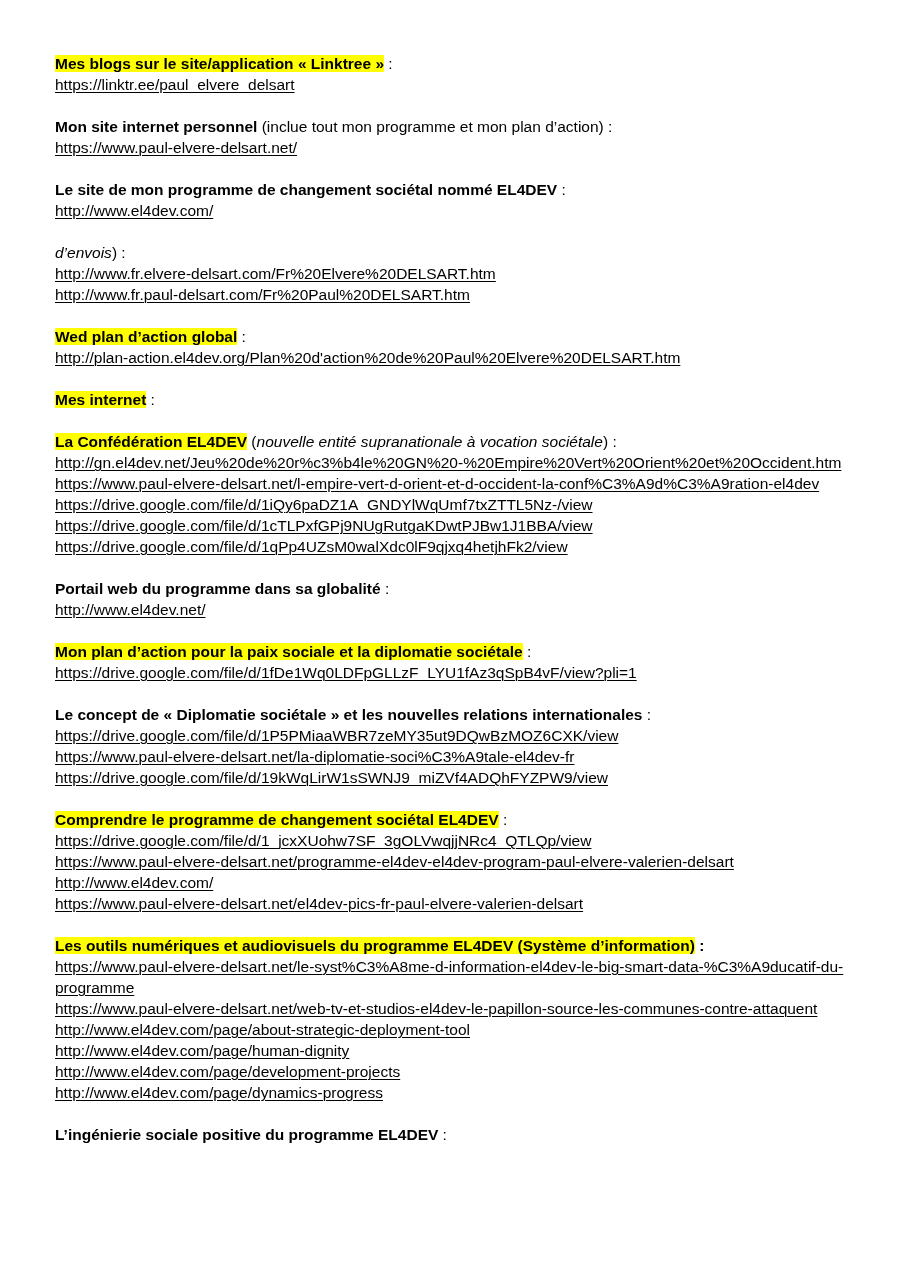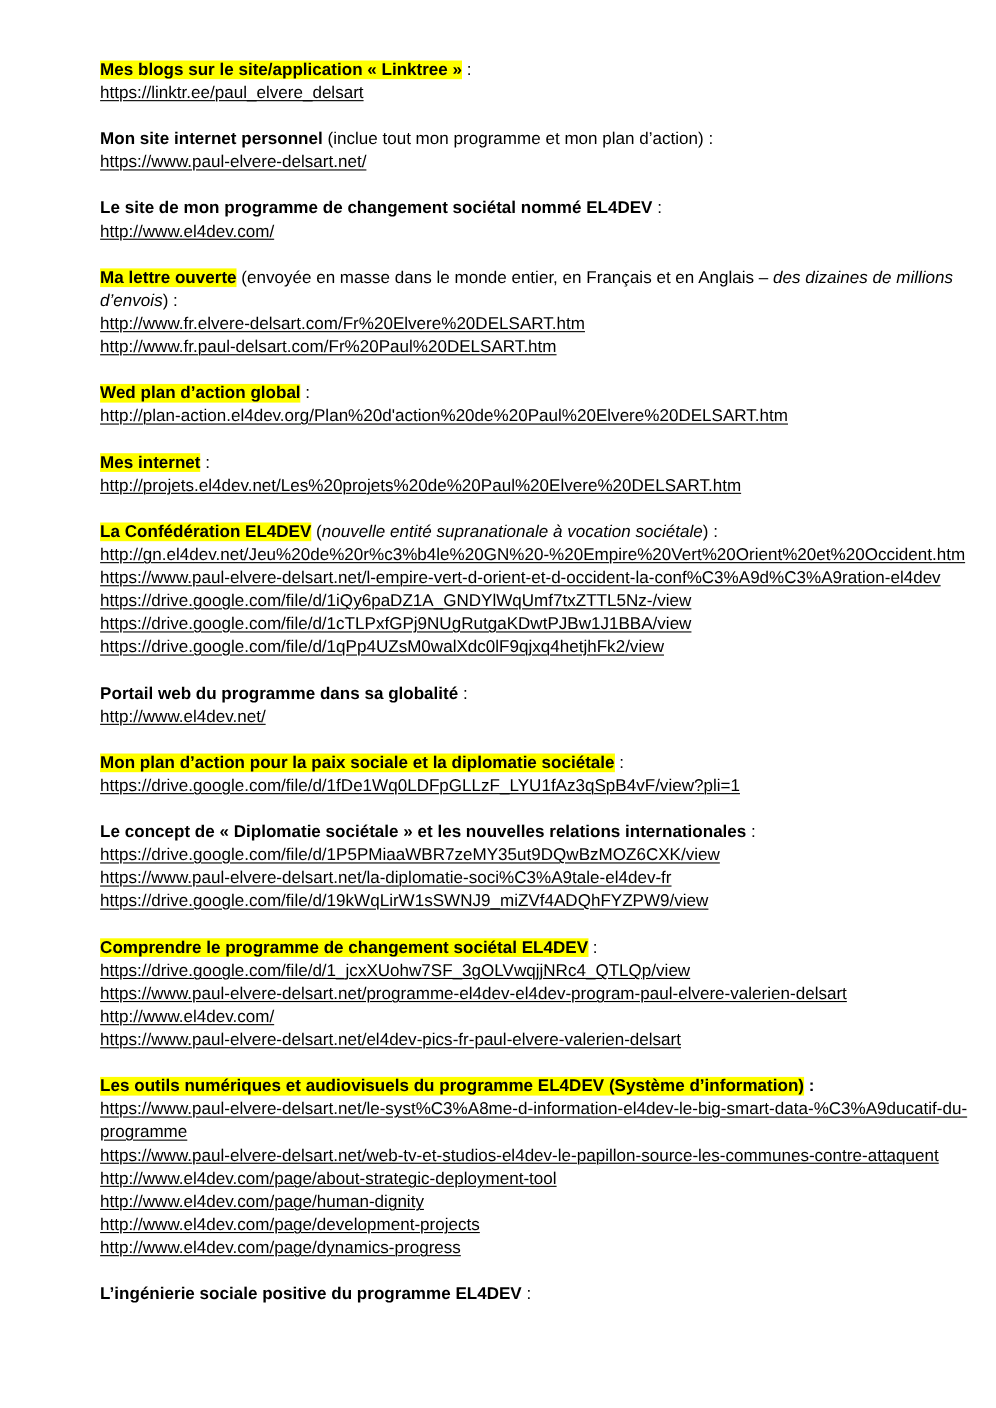--- a/index.html
+++ b/index.html
@@ -1,18 +1,18 @@
 <!DOCTYPE html>
 <html><head>
 <meta charset="utf-8">
 <style>
   html, body { margin: 0; padding: 0; background: #ffffff; }
   body { width: 905px; height: 1280px; position: relative; overflow: hidden;
          font-family: "Liberation Sans", sans-serif; font-size: 15.5px; color: #000; }
-  .page { position: absolute; left: 55px; top: 53px; width: 800px; margin-left: 36px; }
+  .page { position: absolute; left: 55px; top: 53px; width: 800px; }
   .section { margin-bottom: 21px; }
   .line { height: 21px; line-height: 21px; white-space: nowrap; }
   .heading b { font-weight: bold; }
   .hl { background: #ffff00; }
   .it { font-style: italic; }
   a.link { color: #000000; text-decoration: underline; text-decoration-thickness: 1px; text-underline-offset: 2px; }
 </style>
 </head>
 <body>
 
@@ -27,34 +27,32 @@
     <div class="line heading"><b>Mon site internet personnel</b><span> (inclue tout mon programme et mon plan d’action) :</span></div>
     <div class="line"><a class="link">https://www.paul-elvere-delsart.net/</a></div>
   </div>
 
   <div class="section">
     <div class="line heading"><b>Le site de mon programme de changement sociétal nommé EL4DEV</b><span> :</span></div>
     <div class="line"><a class="link">http://www.el4dev.com/</a></div>
   </div>
 
   <div class="section">
-    <div class="line heading"><b class="hl">Ma lettre ouverte</b><span> (envoyée en masse dans le monde entier, en Français et en Anglais – </span><span class="it">des dizaines de millions</span></div>
     <div class="line"><span class="it">d’envois</span><span>) :</span></div>
     <div class="line"><a class="link">http://www.fr.elvere-delsart.com/Fr%20Elvere%20DELSART.htm</a></div>
     <div class="line"><a class="link">http://www.fr.paul-delsart.com/Fr%20Paul%20DELSART.htm</a></div>
   </div>
 
   <div class="section">
     <div class="line heading"><b class="hl">Wed plan d’action global</b><span> :</span></div>
     <div class="line"><a class="link">http://plan-action.el4dev.org/Plan%20d'action%20de%20Paul%20Elvere%20DELSART.htm</a></div>
   </div>
 
   <div class="section">
     <div class="line heading"><b class="hl">Mes internet</b><span> :</span></div>
-    <div class="line"><a class="link">http://projets.el4dev.net/Les%20projets%20de%20Paul%20Elvere%20DELSART.htm</a></div>
   </div>
 
   <div class="section">
     <div class="line heading"><b class="hl">La Confédération EL4DEV</b><span> (</span><span class="it">nouvelle entité supranationale à vocation sociétale</span><span>) :</span></div>
     <div class="line"><a class="link">http://gn.el4dev.net/Jeu%20de%20r%c3%b4le%20GN%20-%20Empire%20Vert%20Orient%20et%20Occident.htm</a></div>
     <div class="line"><a class="link">https://www.paul-elvere-delsart.net/l-empire-vert-d-orient-et-d-occident-la-conf%C3%A9d%C3%A9ration-el4dev</a></div>
     <div class="line"><a class="link">https://drive.google.com/file/d/1iQy6paDZ1A_GNDYlWqUmf7txZTTL5Nz-/view</a></div>
     <div class="line"><a class="link">https://drive.google.com/file/d/1cTLPxfGPj9NUgRutgaKDwtPJBw1J1BBA/view</a></div>
     <div class="line"><a class="link">https://drive.google.com/file/d/1qPp4UZsM0walXdc0lF9qjxq4hetjhFk2/view</a></div>
   </div>

